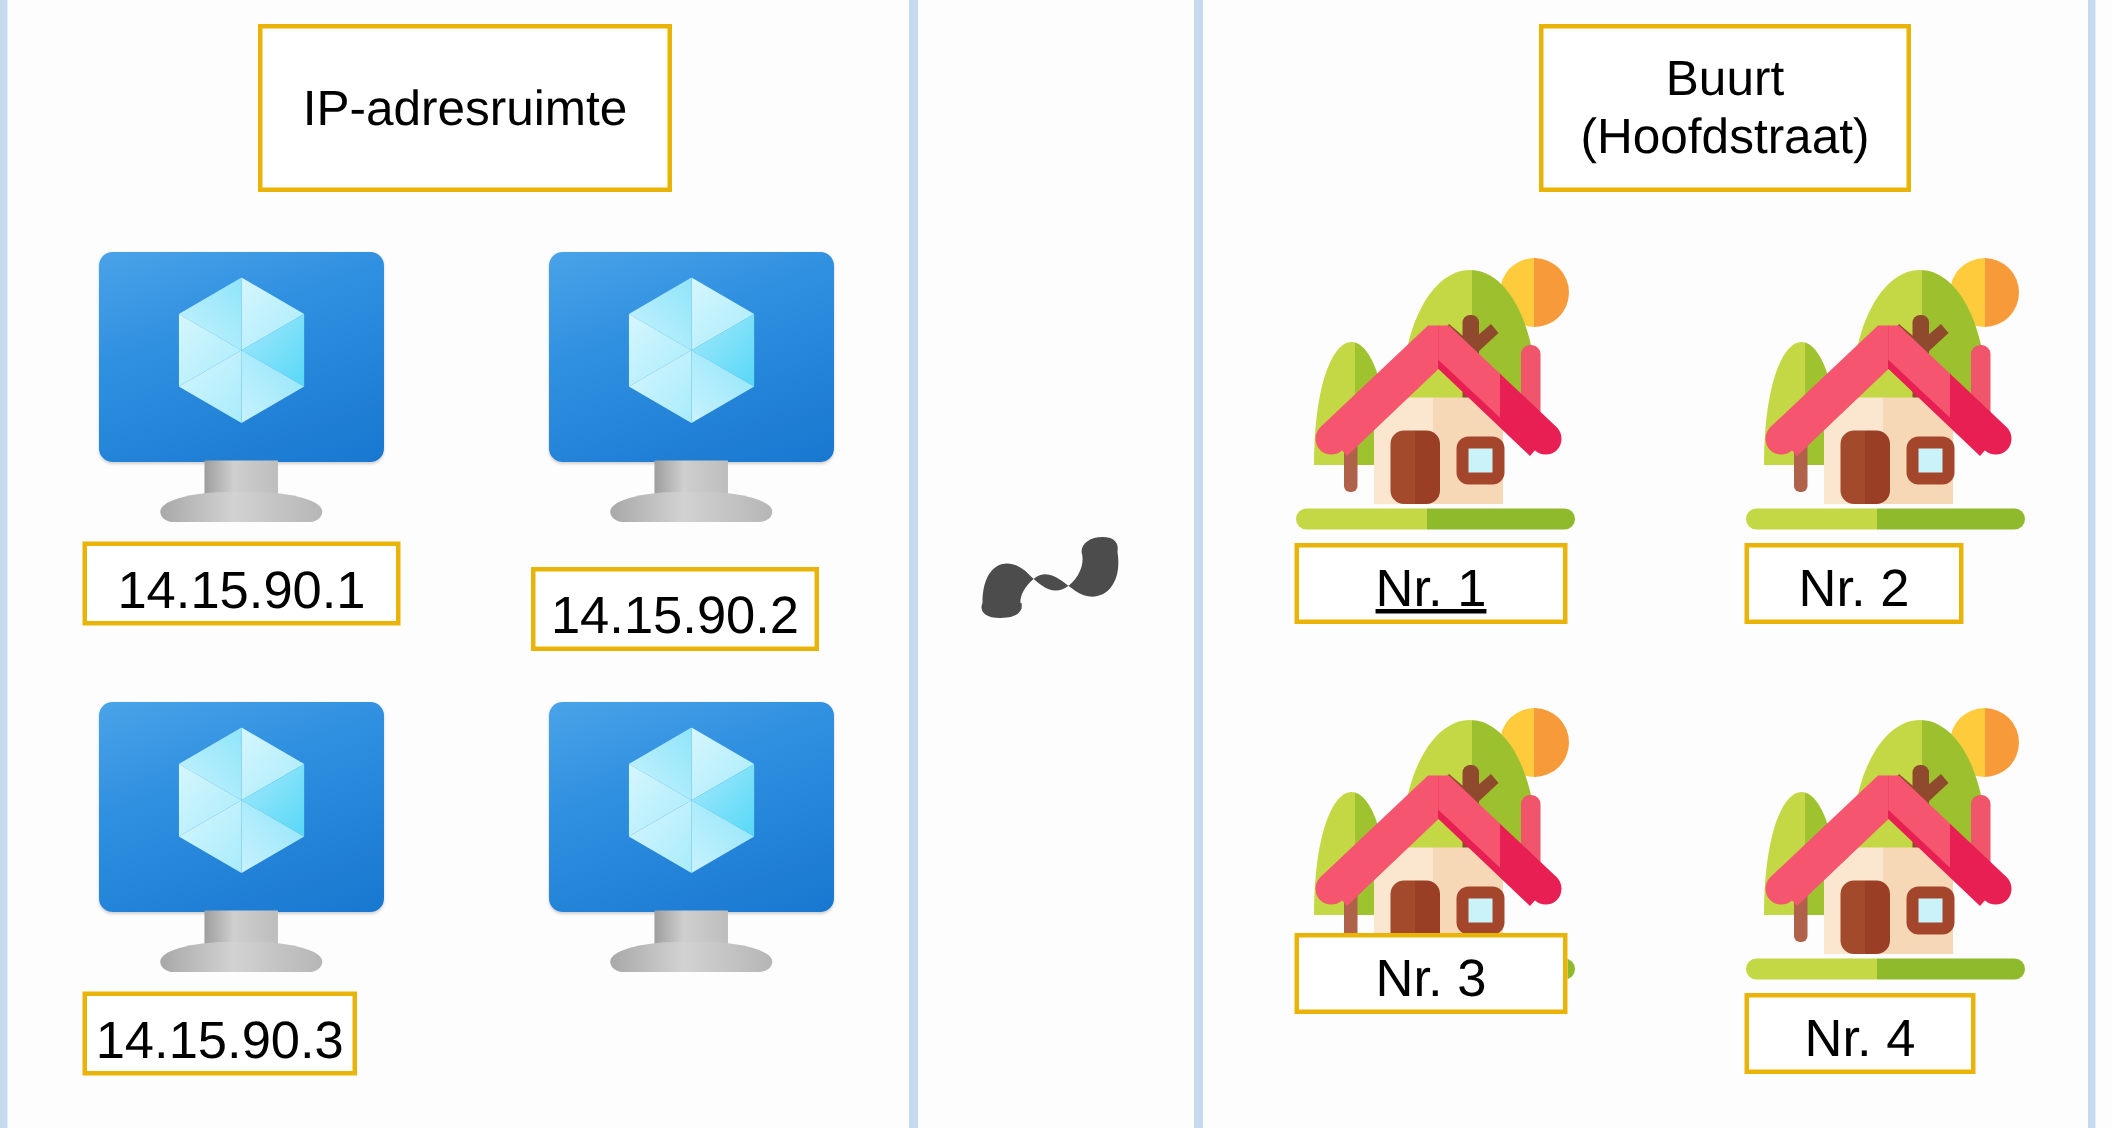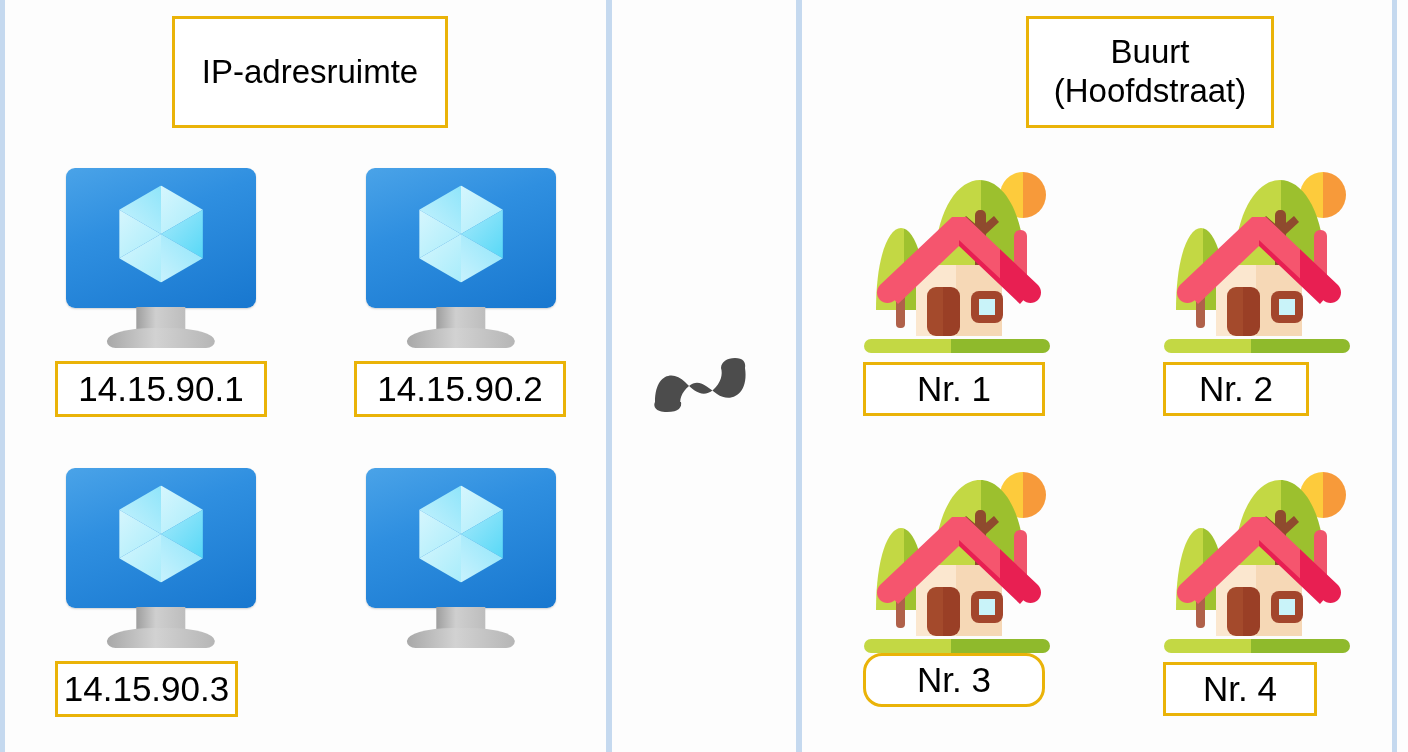--- a/index.html
+++ b/index.html
@@ -43,20 +43,21 @@
     text-align: center;
     white-space: nowrap;
   }
   .header-box {
     font-size: 33px;
     padding: 4px 18px;
   }
   .caption-box {
     font-size: 35px;
     border-width: 3px;
+    justify-content: flex-end;
   }
 
   
   .monitor {
     position: absolute;
   }
   .mon-screen {
     position: absolute;
     left: 0;
     top: 0;
@@ -167,21 +168,21 @@
         <polygon points="0,29 50,0 50,58" fill="url(#cf-c1)"></polygon>
         <polygon points="100,29 100,87 50,58" fill="url(#cf-b1)"></polygon>
         <polygon points="0,29 50,58 0,87" fill="url(#cf-a1)"></polygon>
         <polygon points="50,58 100,87 50,116" fill="url(#cf-c1)"></polygon>
         <polygon points="0,87 50,58 50,116" fill="url(#cf-a1)"></polygon>
       </svg>
     </div>
     <div class="mon-neck"></div>
     <div class="mon-base"></div>
   </div>
-  <div class="boxlabel caption-box" style="left:354px; top:361px; width:212px; height:56px;">
+  <div class="boxlabel caption-box" style="left:354px; top:378px; width:192px; height:56px;">
     <span>14.15.90.2</span>
   </div>
 
   <div class="monitor" style="left:66px; top:468px; width:190px; height:180px;">
     <div class="mon-screen"></div>
     <div class="mon-cube">
       <svg viewBox="0 0 100 116">
         <polygon points="50,0 100,29 50,58" fill="url(#cf-a1)"></polygon>
         <polygon points="0,29 50,0 50,58" fill="url(#cf-c1)"></polygon>
         <polygon points="100,29 100,87 50,58" fill="url(#cf-b1)"></polygon>
@@ -289,21 +290,21 @@
       <path d="M97 55 L90 55 L18 123 C14 127 14 134 18 138 C22 142 29 142 33 138 L97 78 Z" fill="#f5556e"></path>
 
       <rect x="65" y="125" width="33" height="49" rx="9" fill="url(#door-g)"></rect>
 
       <rect x="109" y="129" width="32" height="32" rx="8" fill="#a3462c"></rect>
       <rect x="117" y="137" width="16" height="16" fill="#c9f3f9"></rect>
 
       <rect x="2" y="177" width="186" height="14" rx="7" fill="url(#grass-g)"></rect>
     </svg>
   </div>
-  <div class="boxlabel caption-box" style="left:863px; top:362px; width:182px; height:54px;">
+  <div class="boxlabel caption-box" style="left:863px; top:362px; width:182px; height:54px;text-decoration:underline;">
     <span>Nr. 1</span>
   </div>
 
   <div class="house" style="left:1162px; top:162px; width:190px; height:196px;">
     <svg viewBox="0 0 190 196">
       <circle cx="161" cy="33" r="23" fill="url(#sun-g)"></circle>
       <path d="M72 110 C72 52, 94 18, 118 18 C142 18, 163 52, 163 110 Z" fill="url(#tl-b)"></path>
       <rect x="113" y="48" width="11" height="72" rx="5" fill="#8f4a2e"></rect>
       <path d="M118 66 L104 54 L99 60 L113 73 Z" fill="#8f4a2e"></path>
       <path d="M118 66 L132 54 L137 60 L123 73 Z" fill="#8f4a2e"></path>
@@ -337,21 +338,21 @@
       <path d="M54 103 L140 103 L140 174 L54 174 Z" fill="url(#wall-g)"></path>
       <path d="M97 55 L172 126 L158 142 L97 84 L36 142 L22 126 Z" fill="url(#roof-g)"></path>
       <path d="M97 55 L104 55 L176 123 C180 127 180 134 176 138 C172 142 165 142 161 138 L97 78 Z" fill="url(#roof-g)"></path>
       <path d="M97 55 L90 55 L18 123 C14 127 14 134 18 138 C22 142 29 142 33 138 L97 78 Z" fill="#f5556e"></path>
       <rect x="65" y="125" width="33" height="49" rx="9" fill="url(#door-g)"></rect>
       <rect x="109" y="129" width="32" height="32" rx="8" fill="#a3462c"></rect>
       <rect x="117" y="137" width="16" height="16" fill="#c9f3f9"></rect>
       <rect x="2" y="177" width="186" height="14" rx="7" fill="url(#grass-g)"></rect>
     </svg>
   </div>
-  <div class="boxlabel caption-box" style="left:863px; top:653px; width:182px; height:54px;border-radius:19px;">
+  <div class="boxlabel caption-box" style="left:863px; top:622px; width:182px; height:54px;">
     <span>Nr. 3</span>
   </div>
 
   <div class="house" style="left:1162px; top:462px; width:190px; height:196px;">
     <svg viewBox="0 0 190 196">
       <circle cx="161" cy="33" r="23" fill="url(#sun-g)"></circle>
       <path d="M72 110 C72 52, 94 18, 118 18 C142 18, 163 52, 163 110 Z" fill="url(#tl-b)"></path>
       <rect x="113" y="48" width="11" height="72" rx="5" fill="#8f4a2e"></rect>
       <path d="M118 66 L104 54 L99 60 L113 73 Z" fill="#8f4a2e"></path>
       <path d="M118 66 L132 54 L137 60 L123 73 Z" fill="#8f4a2e"></path>

